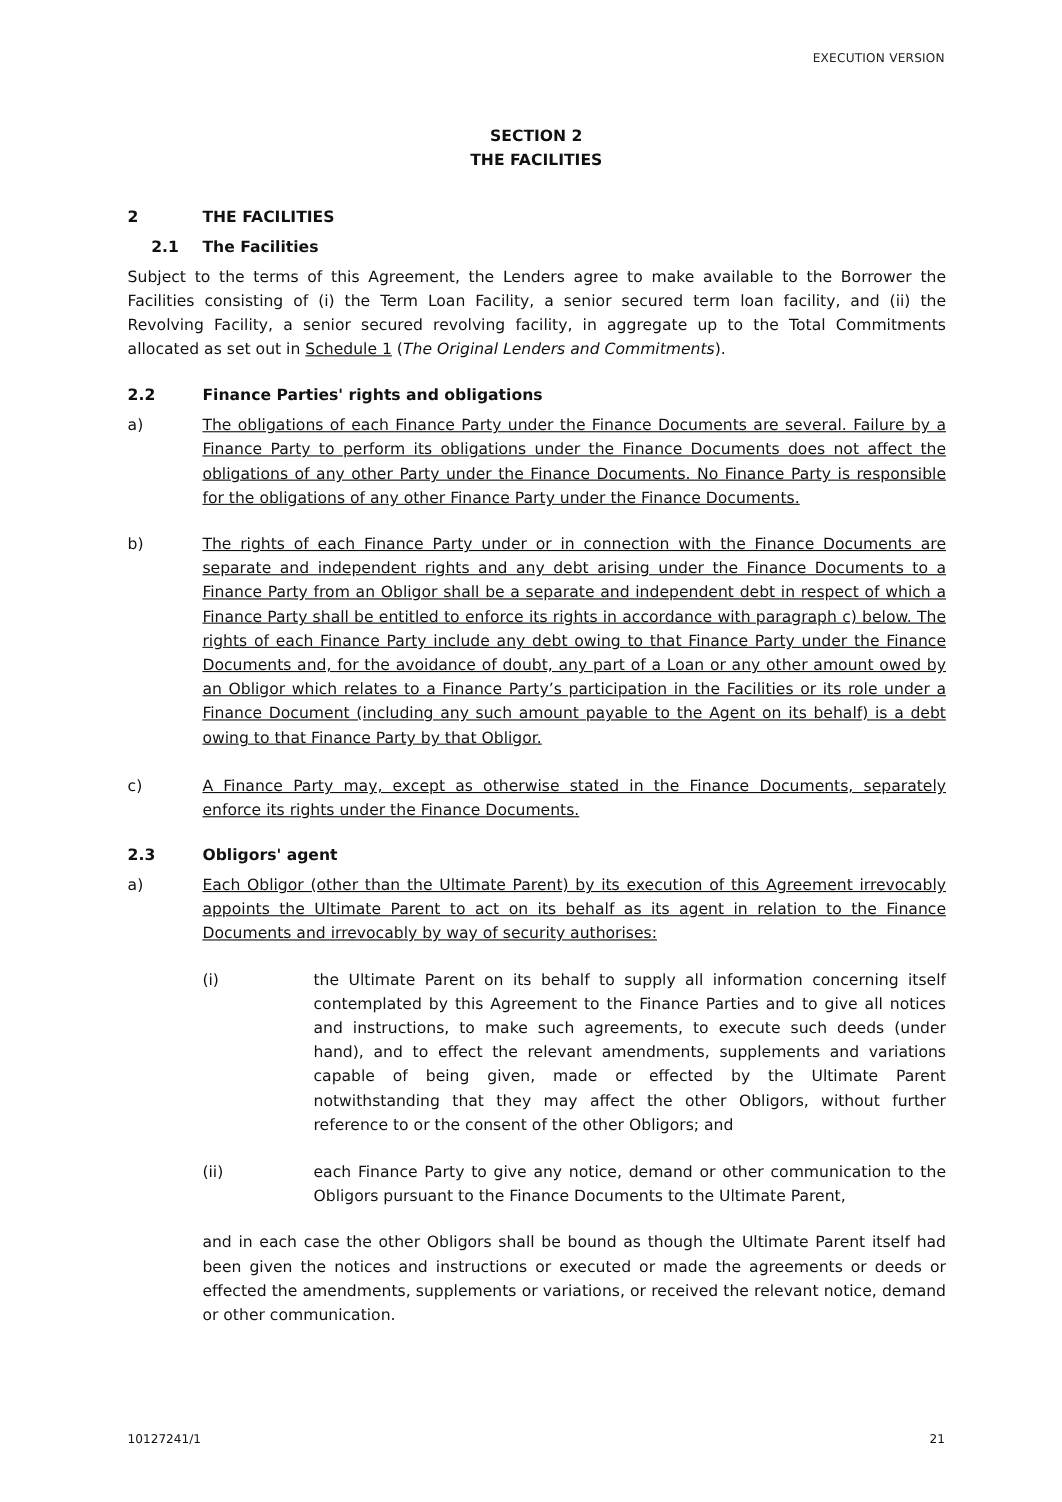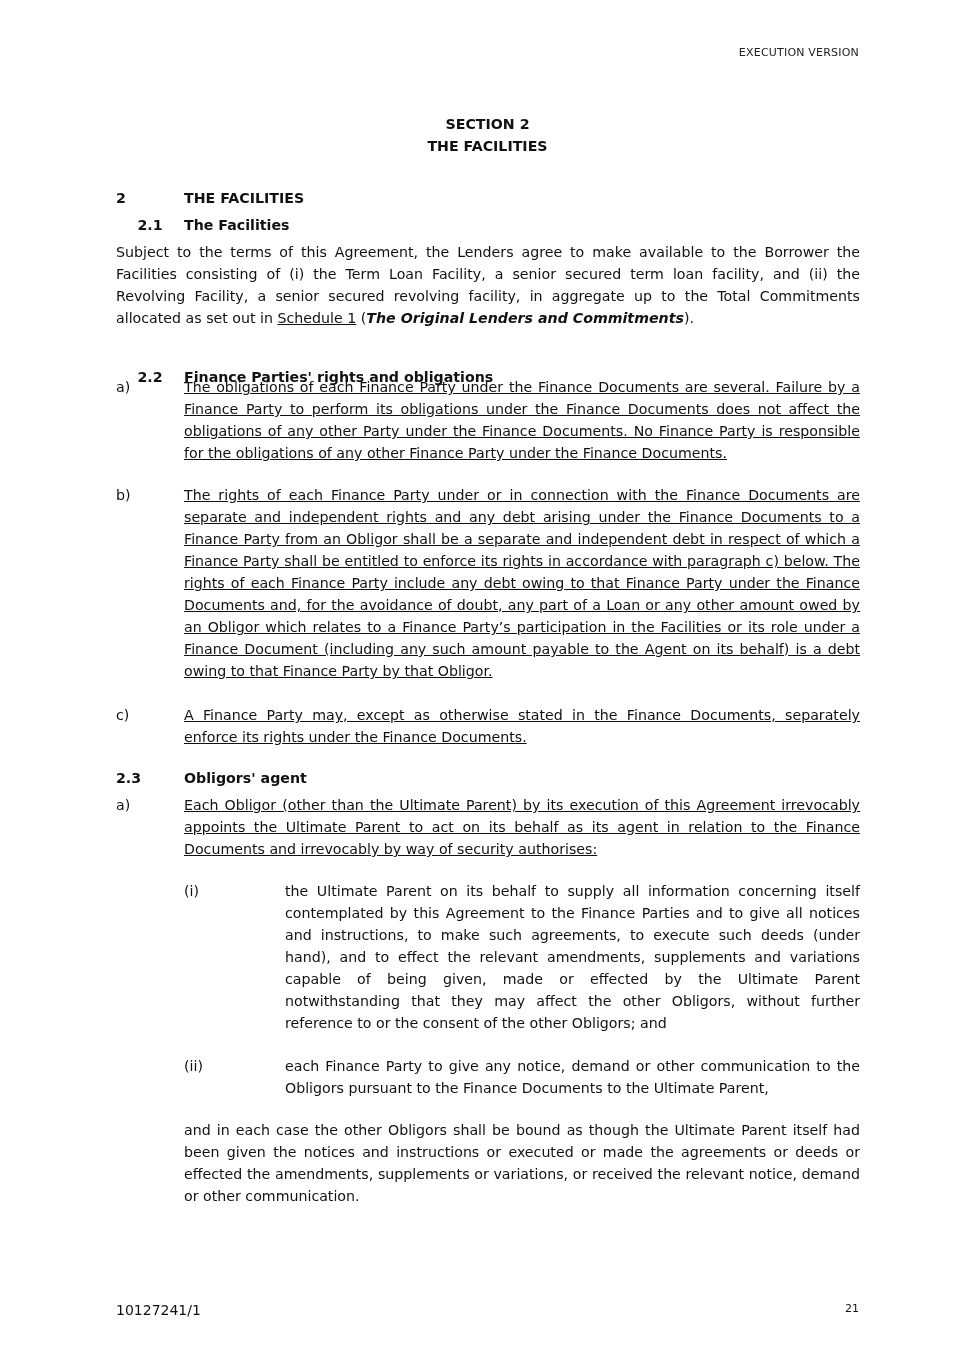--- a/index.html
+++ b/index.html
@@ -67,26 +67,26 @@
       left: 184px;
       width: 676px;
       font-size: 14.2px;
       line-height: 22px;
       display: flex;
     }
     .subitem .label { width: 69px; flex: none; }
     .subitem .body { flex: 1; text-align: justify; margin-left: 32px; }
     .justify { text-align: justify; }
     .link { text-decoration: underline; }
-    .ital { font-style: italic; font-weight: bold; }
+    .ital { font-style: italic; }
     .footer-left {
       position: absolute;
       left: 116px;
       top: 1302px;
-      font-size: 14px;
+      font-size: 11px;
     }
     .footer-right {
       position: absolute;
       right: 106px;
       top: 1302px;
       font-size: 11px;
       margin-left: 45px;
     }
   </style>
 </head>
@@ -103,21 +103,21 @@
     <span class="num">2</span>
     <span>THE FACILITIES</span>
   </div>
 
   <div class="heading" style="top:214px;text-align:center;">
     <span class="num">2.1</span>
     <span>The Facilities</span>
   </div>
   <div class="content justify" style="top:241px;"><span>Subject to the terms of this Agreement, the Lenders agree to make available to the Borrower the Facilities consisting of (i) the Term Loan Facility, a senior secured term loan facility, and (ii) the Revolving Facility, a senior secured revolving facility, in aggregate up to the Total Commitments allocated as set out in </span><span class="link">Schedule 1</span><span> (</span><span class="ital">The Original Lenders and Commitments</span><span>).</span></div>
 
-  <div class="heading" style="top:366px;text-align:center;">
+  <div class="heading" style="top:349px;">
     <span class="num">2.2</span>
     <span>Finance Parties' rights and obligations</span>
   </div>
 
   <div class="item" style="top:376px;">
     <span class="label">a)</span>
     <span class="body">The obligations of each Finance Party under the Finance Documents are several. Failure by a Finance Party to perform its obligations under the Finance Documents does not affect the obligations of any other Party under the Finance Documents. No Finance Party is responsible for the obligations of any other Finance Party under the Finance Documents.</span>
   </div>
 
   <div class="item" style="top:484px;">

